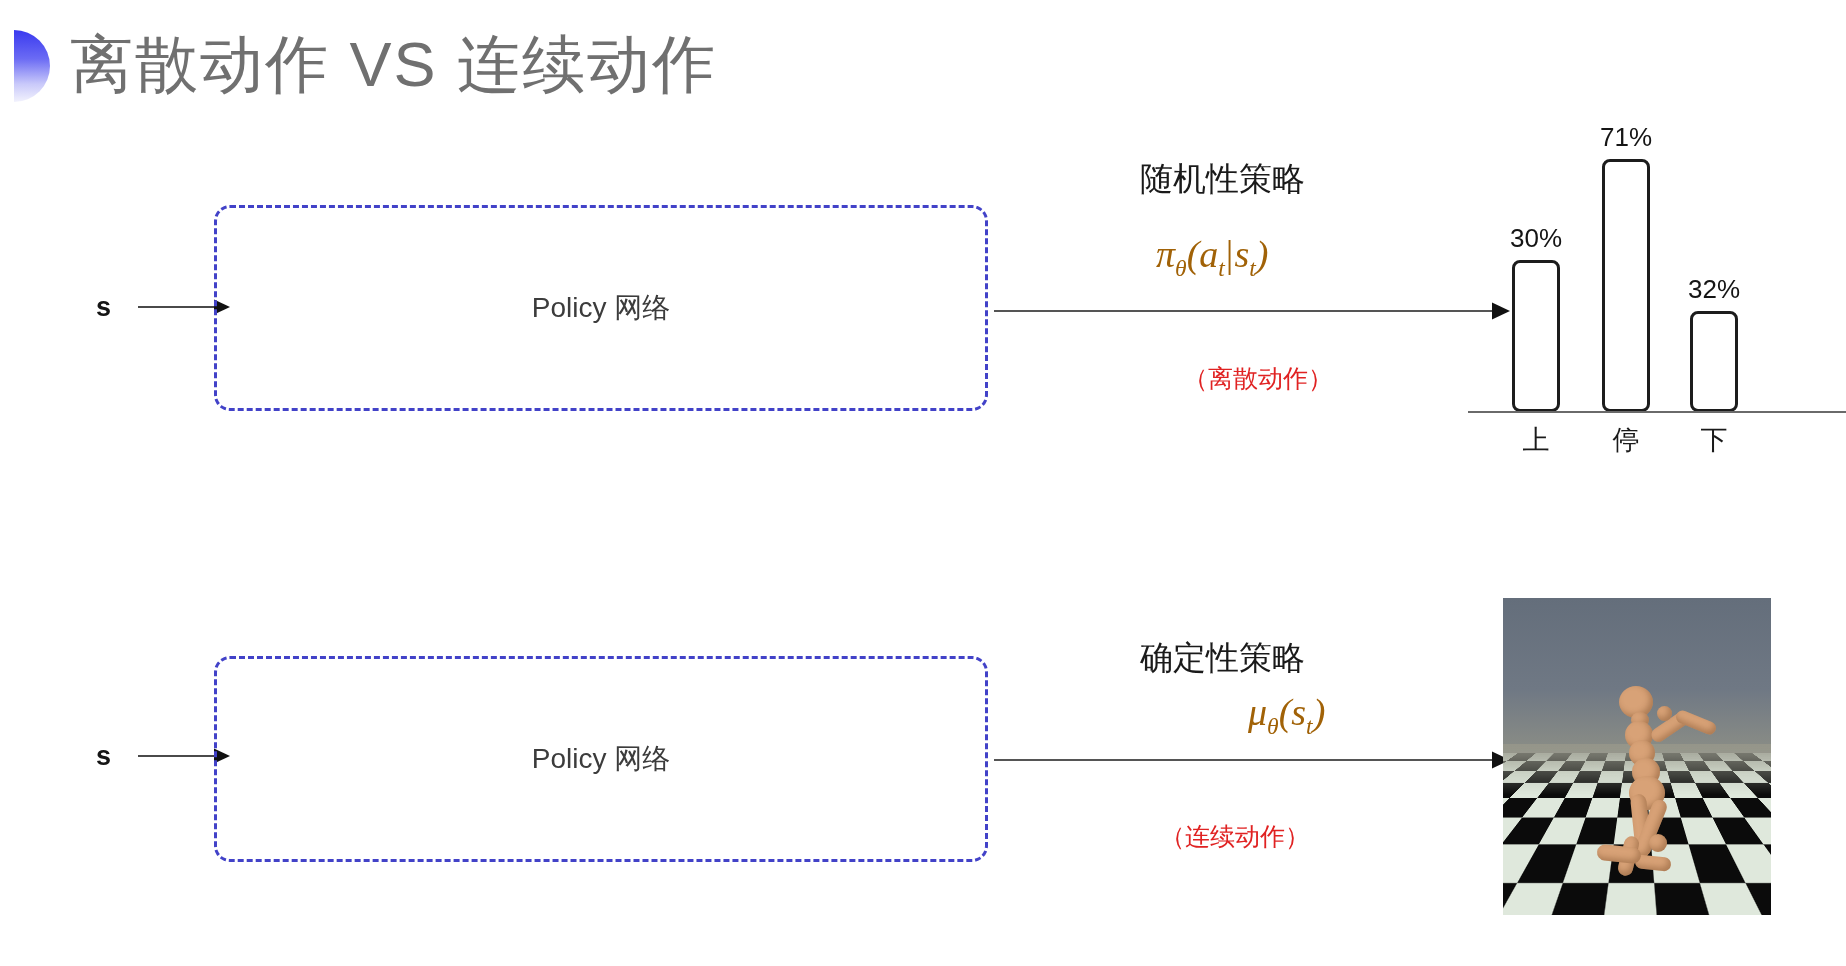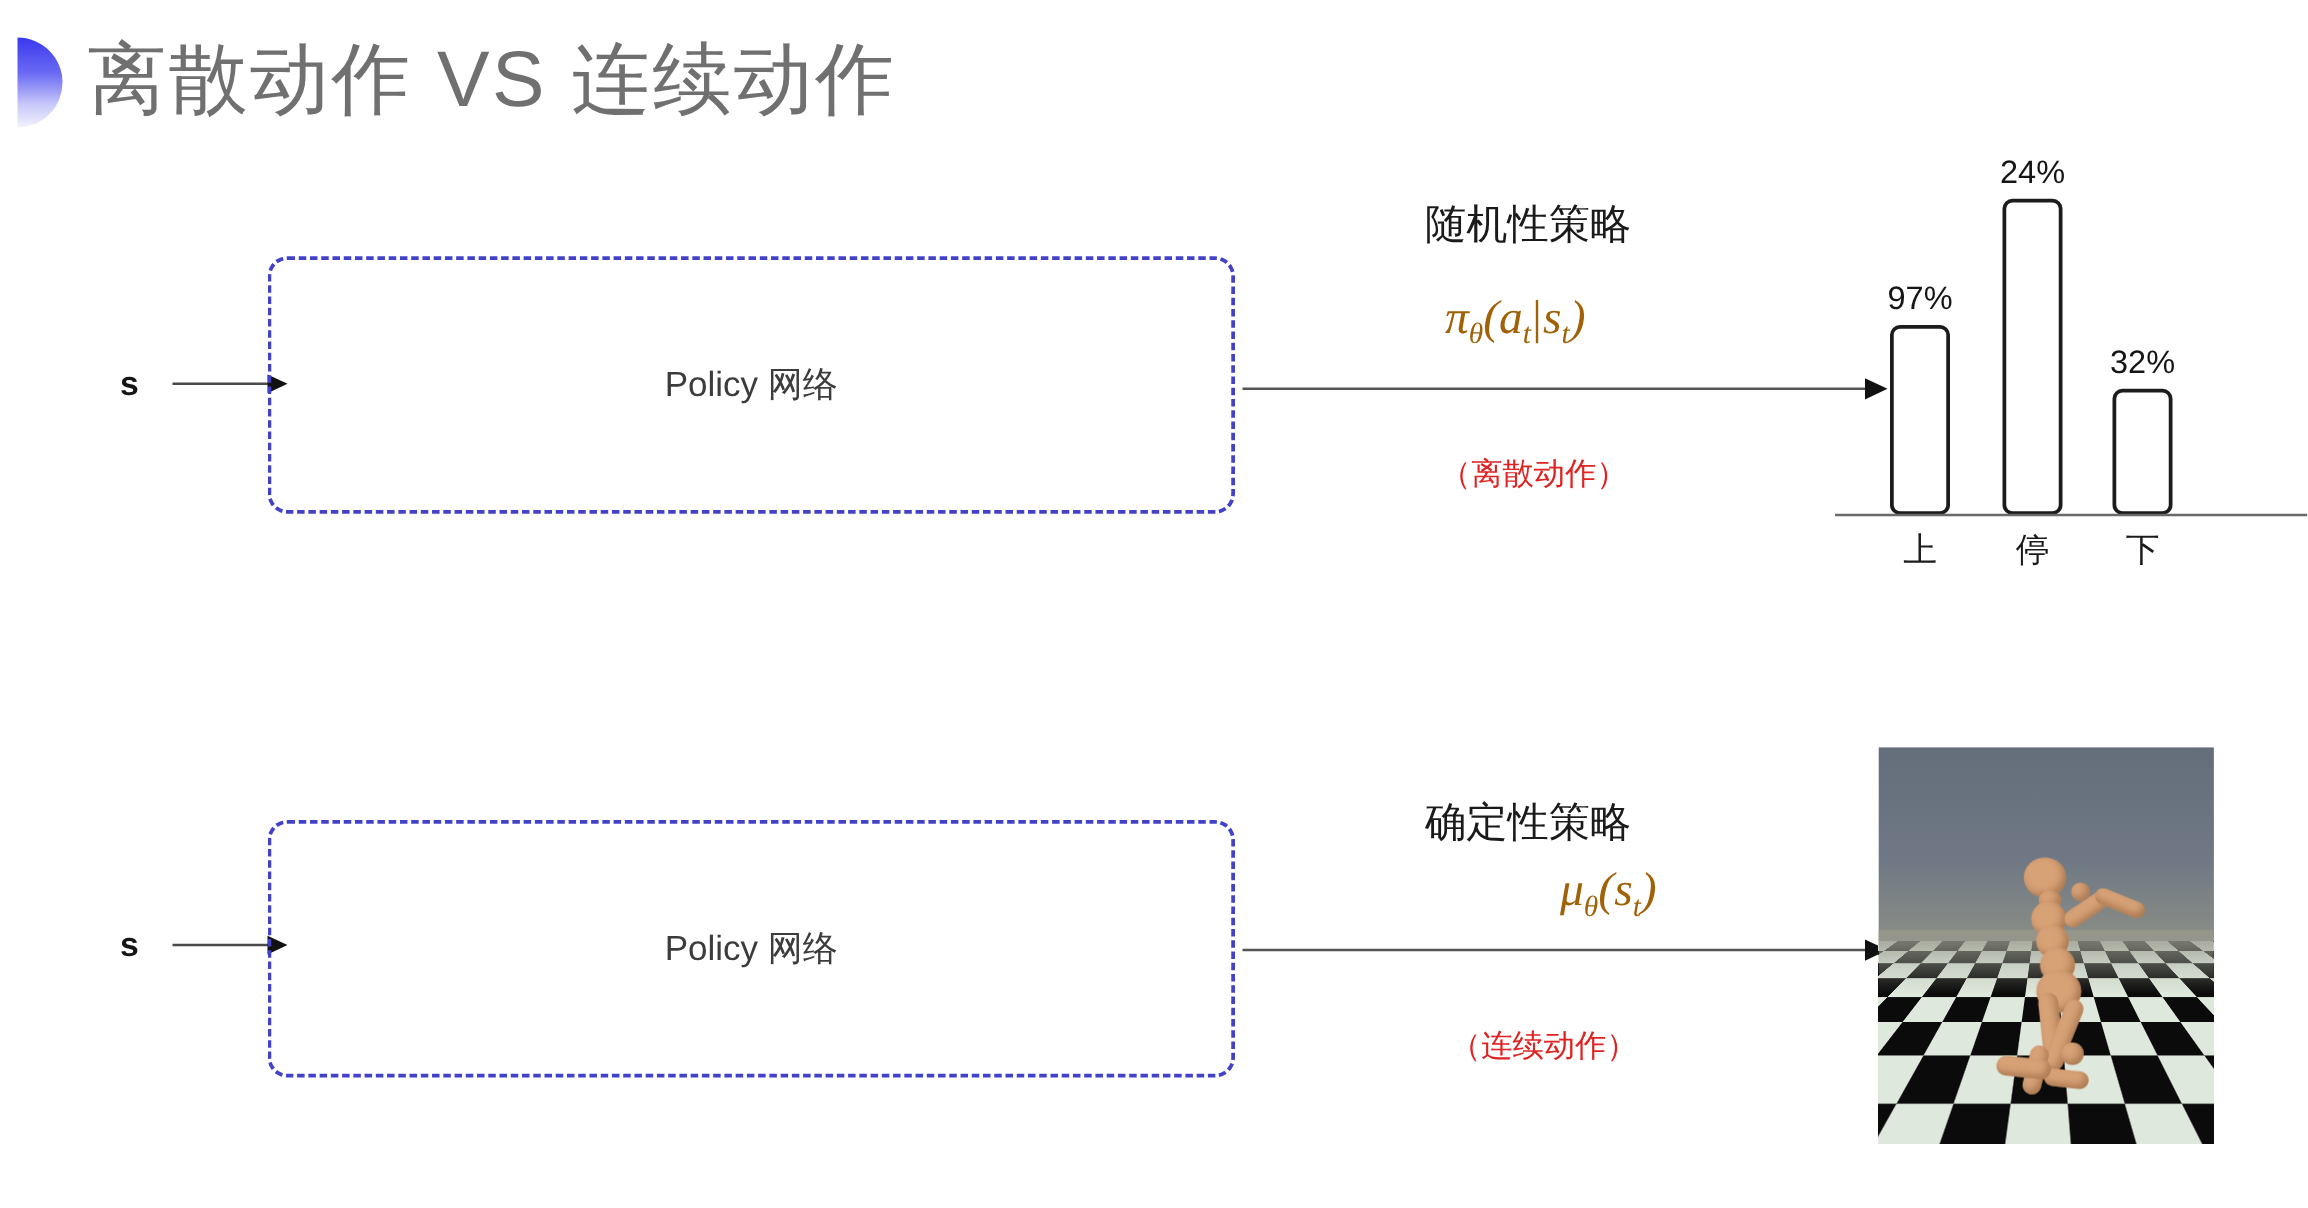--- a/index.html
+++ b/index.html
@@ -105,21 +105,21 @@
     position: absolute;
     font-size: 25px;
     color: #e02222;
     white-space: nowrap;
   }
   .sub { font-size: 0.62em; vertical-align: sub; font-style: italic; }
   .up-bar { font-style: normal; padding: 0 1px; }
 
   #stochastic-heading { left: 1140px; top: 157px; }
   #stochastic-formula { left: 1156px; top: 232px; }
-  #discrete-note      { left: 1152px; top: 362px; text-align: center; }
+  #discrete-note      { left: 1183px; top: 362px; text-align: center; }
 
   #deterministic-heading { left: 1140px; top: 616px; margin-top: 20px; }
   #deterministic-formula { left: 1248px; top: 690px; }
   #continuous-note       { left: 1160px; top: 820px; }
 
   
   #bar-chart {
     position: absolute;
     left: 1468px;
     top: 112px;
@@ -253,25 +253,25 @@
     <svg class="arrow-svg" viewBox="0 0 516 22" preserveAspectRatio="none">
       <line x1="0" y1="11" x2="500" y2="11" stroke="#555555" stroke-width="2"></line>
       <polygon points="498,3" fill="#111111"></polygon>
       <polygon points="498,2.5 516,11 498,19.5" fill="#111111"></polygon>
     </svg>
   </div>
 
   <div id="bar-chart" data-name="action-probability-bar-chart">
     <div class="chart-plot" data-name="bar-chart-plot-area">
       <div class="bar-col" data-name="bar-column-up" style="left:44px;">
-        <span class="bar-value" data-name="bar-value-up">97%</span>
+        <span class="bar-value" data-name="bar-value-up">30%</span>
         <div class="bar-rect" data-name="bar-rect-up" style="height:152px;"></div>
       </div>
       <div class="bar-col" data-name="bar-column-stop" style="left:134px;">
-        <span class="bar-value" data-name="bar-value-stop">24%</span>
+        <span class="bar-value" data-name="bar-value-stop">71%</span>
         <div class="bar-rect" data-name="bar-rect-stop" style="height:253px;"></div>
       </div>
       <div class="bar-col" data-name="bar-column-down" style="left:222px;">
         <span class="bar-value" data-name="bar-value-down">32%</span>
         <div class="bar-rect" data-name="bar-rect-down" style="height:101px;"></div>
       </div>
     </div>
     <div class="chart-axis" data-name="bar-chart-x-axis"></div>
     <div class="bar-tick-label" data-name="bar-tick-label-up" style="left:44px;">上</div>
     <div class="bar-tick-label" data-name="bar-tick-label-stop" style="left:134px;">停</div>

